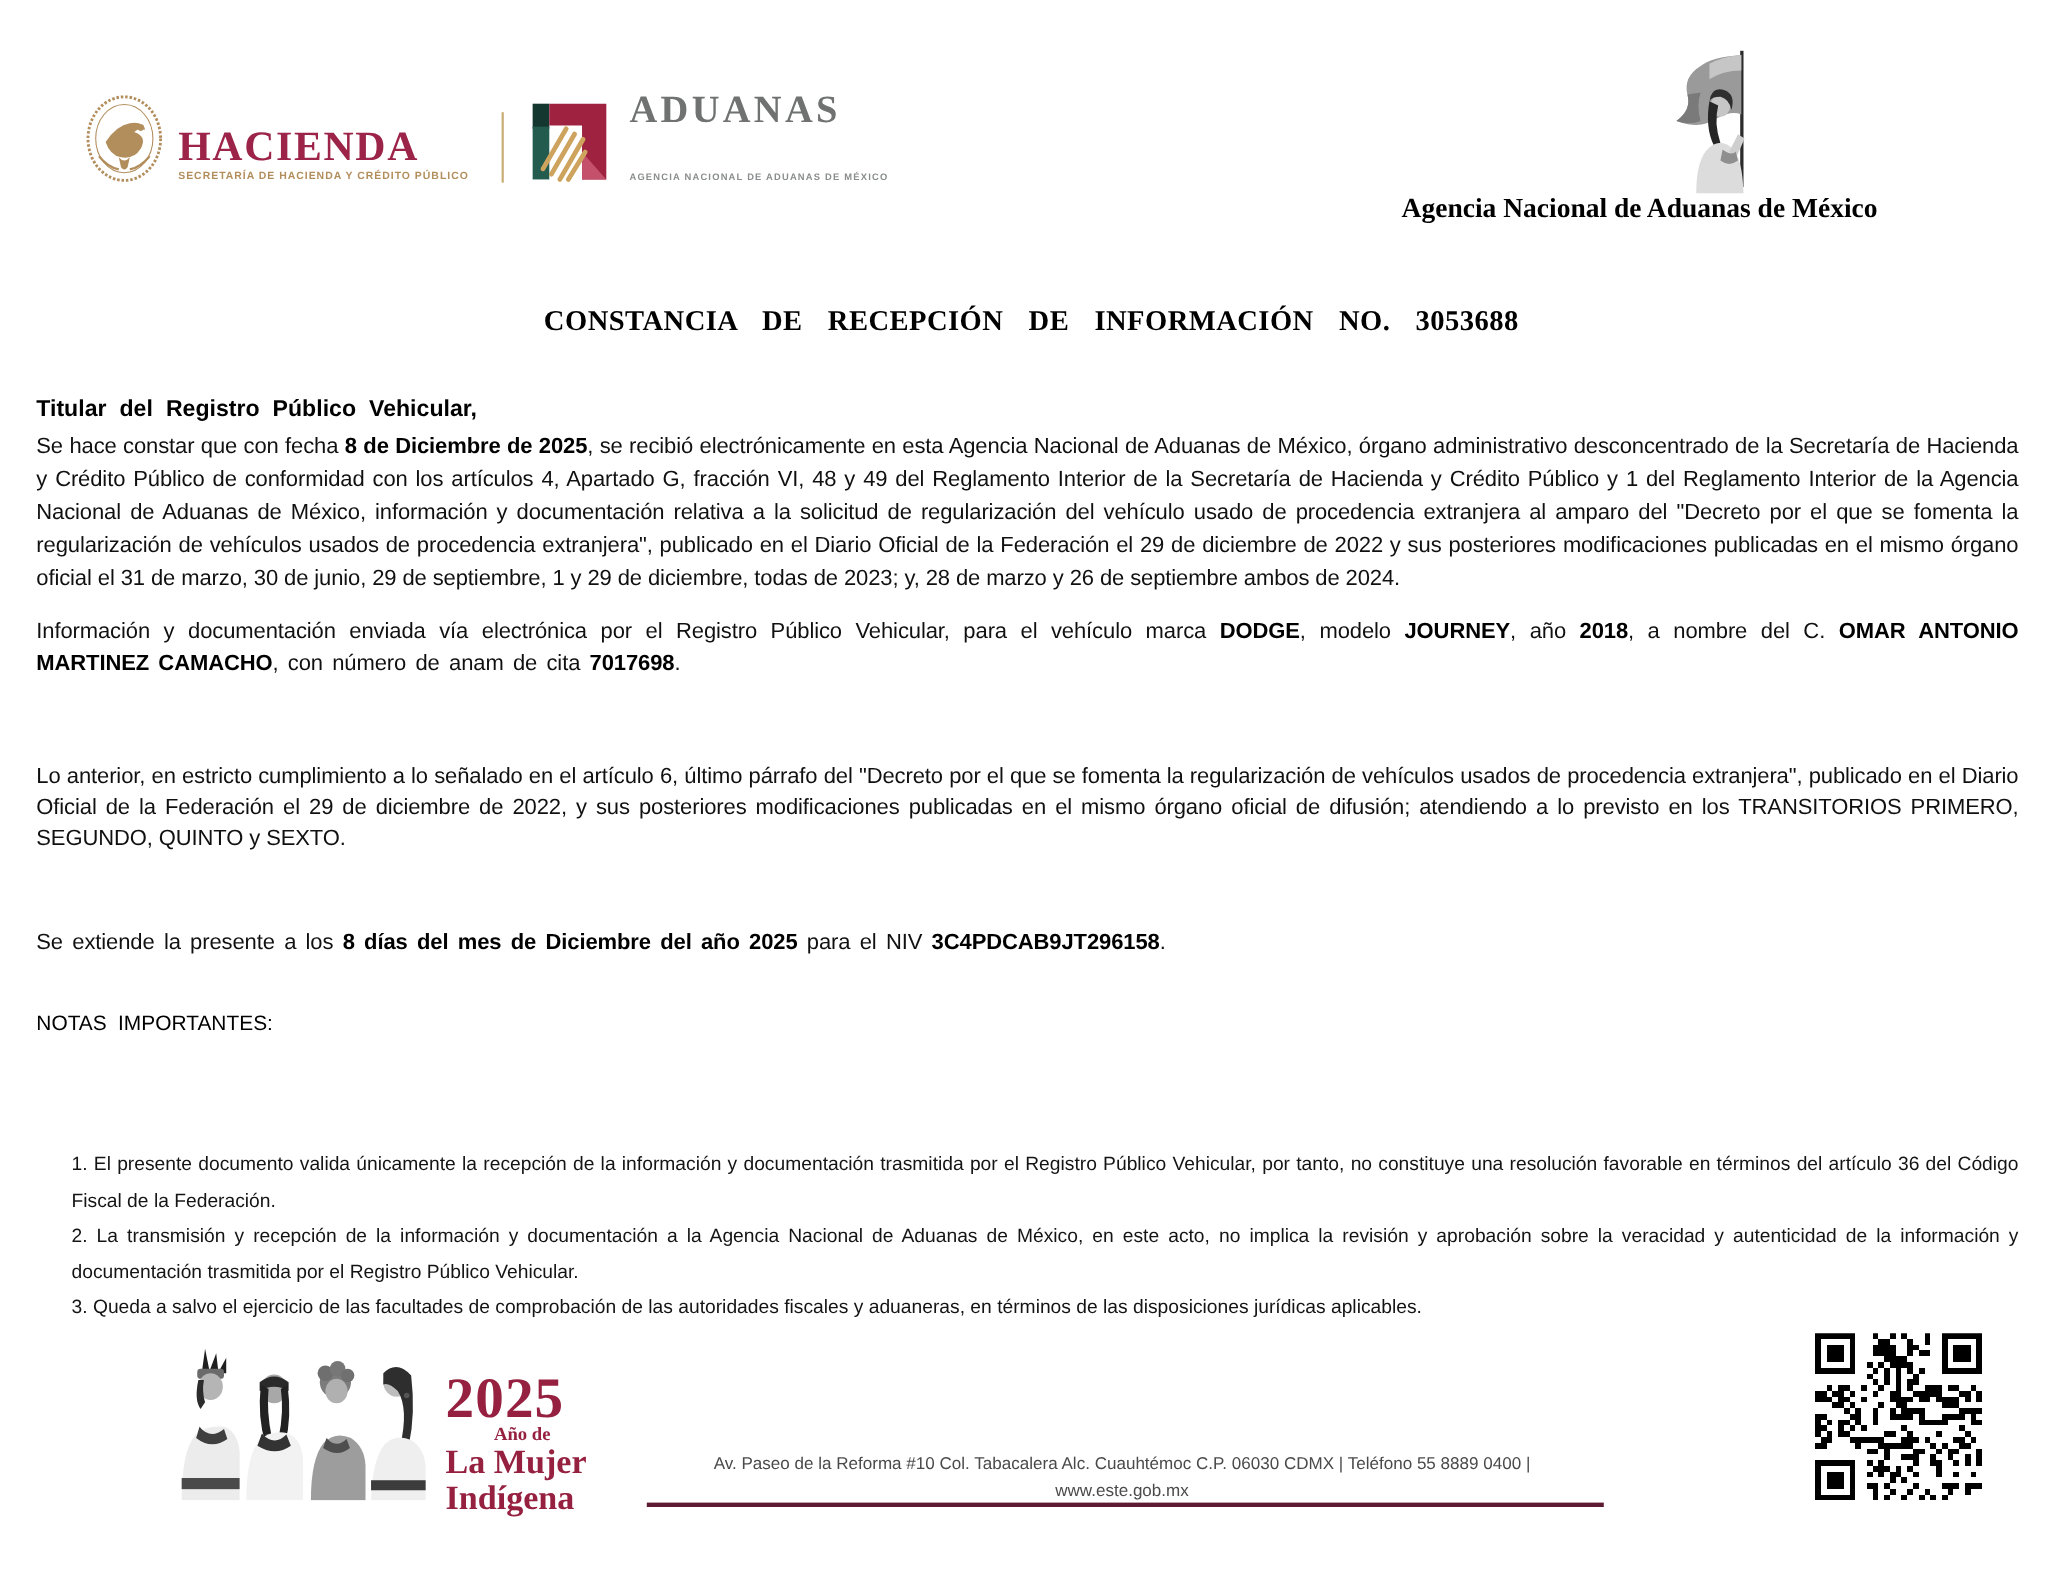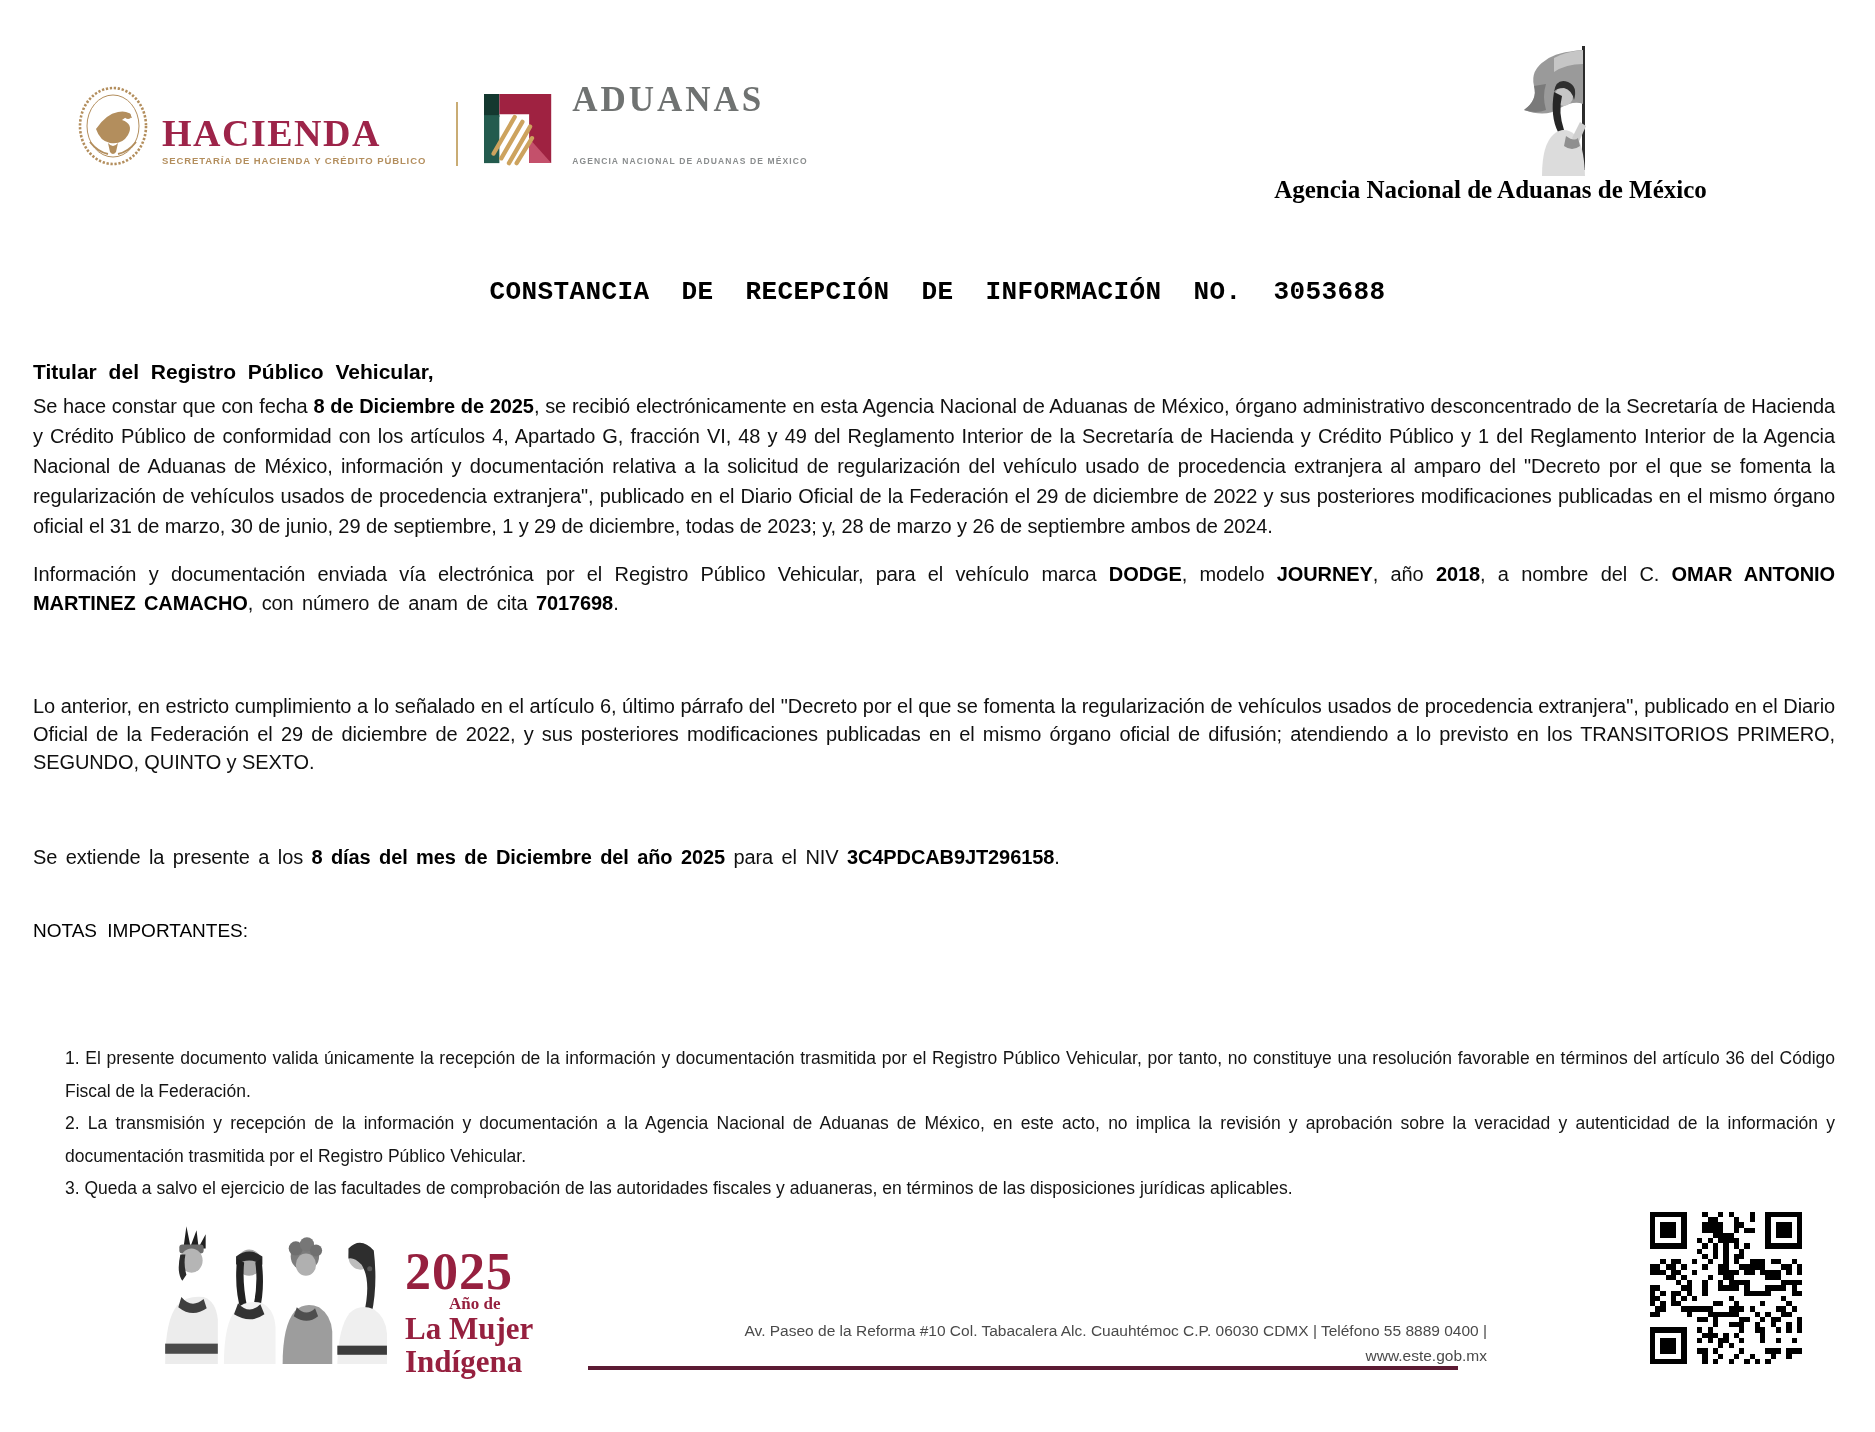--- a/index.html
+++ b/index.html
@@ -19,21 +19,21 @@
   .aduanas-title{font-family:"Liberation Serif",serif;font-weight:bold;font-size:35px;
                  color:#6F7271;letter-spacing:3px;line-height:35px;}
   .aduanas-sub{font-size:8.5px;font-weight:bold;color:#8A8D8E;letter-spacing:1.1px;margin-top:3px;}
 
   .flag-illustration{position:absolute;left:1505px;top:46px;width:102px;height:130px;}
   .agency-caption{position:absolute;left:1233px;top:176px;width:515px;text-align:center;
                   font-family:"Liberation Serif",serif;font-weight:bold;font-size:25px;color:#000;}
 
   
   .doc-title{position:absolute;left:0;right:0;top:277px;text-align:center;
-             font-family:Liberation Mono, monospace;font-weight:bold;font-size:26px;
+             font-family:Liberation Serif, serif;font-weight:bold;font-size:26px;
              letter-spacing:.4px;word-spacing:16px;color:#000;}
 
   
   .doc-body{position:absolute;left:33px;top:347px;width:1802px;}
   .salutation{font-weight:bold;font-size:21px;word-spacing:6px;color:#000;margin-top:13px;}
   .para{margin:0;text-align:justify;font-size:20px;line-height:30px;letter-spacing:-.1px;color:#101010;}
   .para b{color:#000;}
   .p1{margin-top:7px;}
   .p2{margin-top:19px;word-spacing:3px;line-height:29px;}
   .p3{margin-top:74px;line-height:28px;}
@@ -45,21 +45,21 @@
   
   .footer-left{position:absolute;left:153px;top:1222px;display:flex;align-items:flex-start;}
   .women-illustration{width:238px;height:142px;}
   .year-emblem{margin-left:14px;margin-top:28px;color:#96203F;
                font-family:"Liberation Serif",serif;font-weight:bold;}
   .year-big{font-size:52px;line-height:44px;letter-spacing:1px;}
   .year-sub1{font-size:17px;line-height:19px;margin-left:44px;}
   .year-sub2{font-size:31px;line-height:32px;}
   .year-sub3{font-size:31px;line-height:34px;}
 
-  .footer-address{position:absolute;left:553px;top:1318px;width:934px;text-align:right;
+  .footer-address{position:absolute;left:553px;top:1318px;width:934px;text-align:center;
                   font-size:15.5px;line-height:25px;color:#4A4A4A;}
   .footer-rule{position:absolute;left:588px;top:1366px;width:870px;height:3.5px;background:#5C1B33;}
   .qr{position:absolute;left:1650px;top:1212px;width:152px;height:152px;}
   .qr svg{width:100%;height:100%;shape-rendering:crispEdges;}
 </style>
 </head>
 <body>
 
 <div class="page">
 

